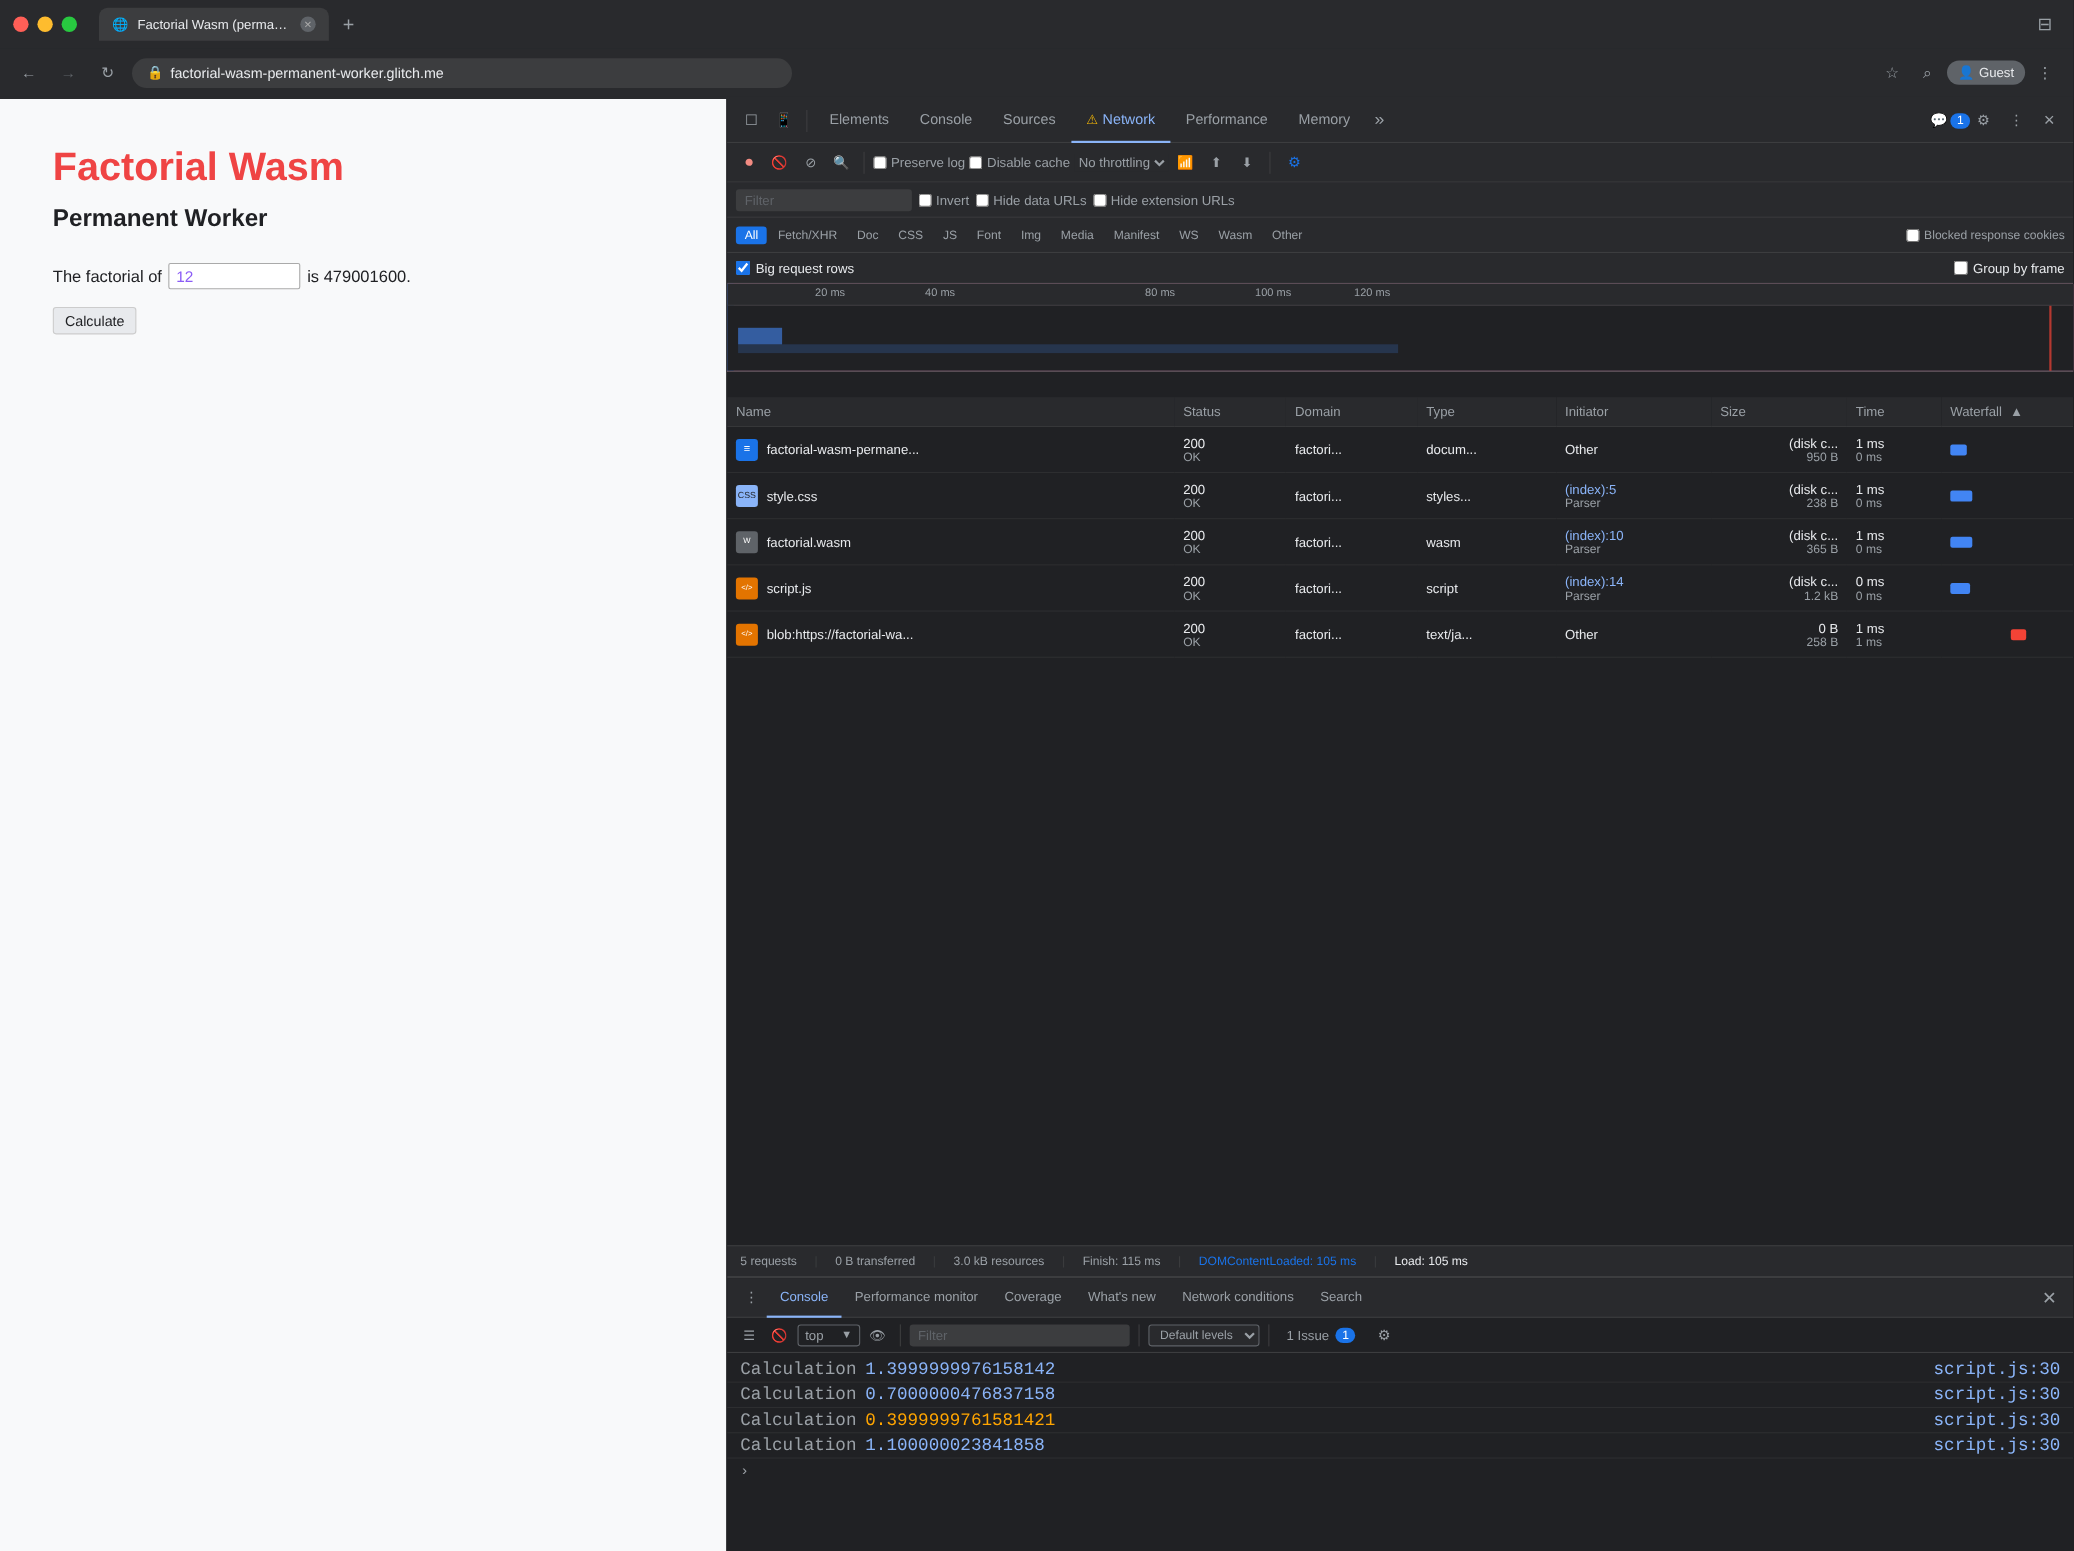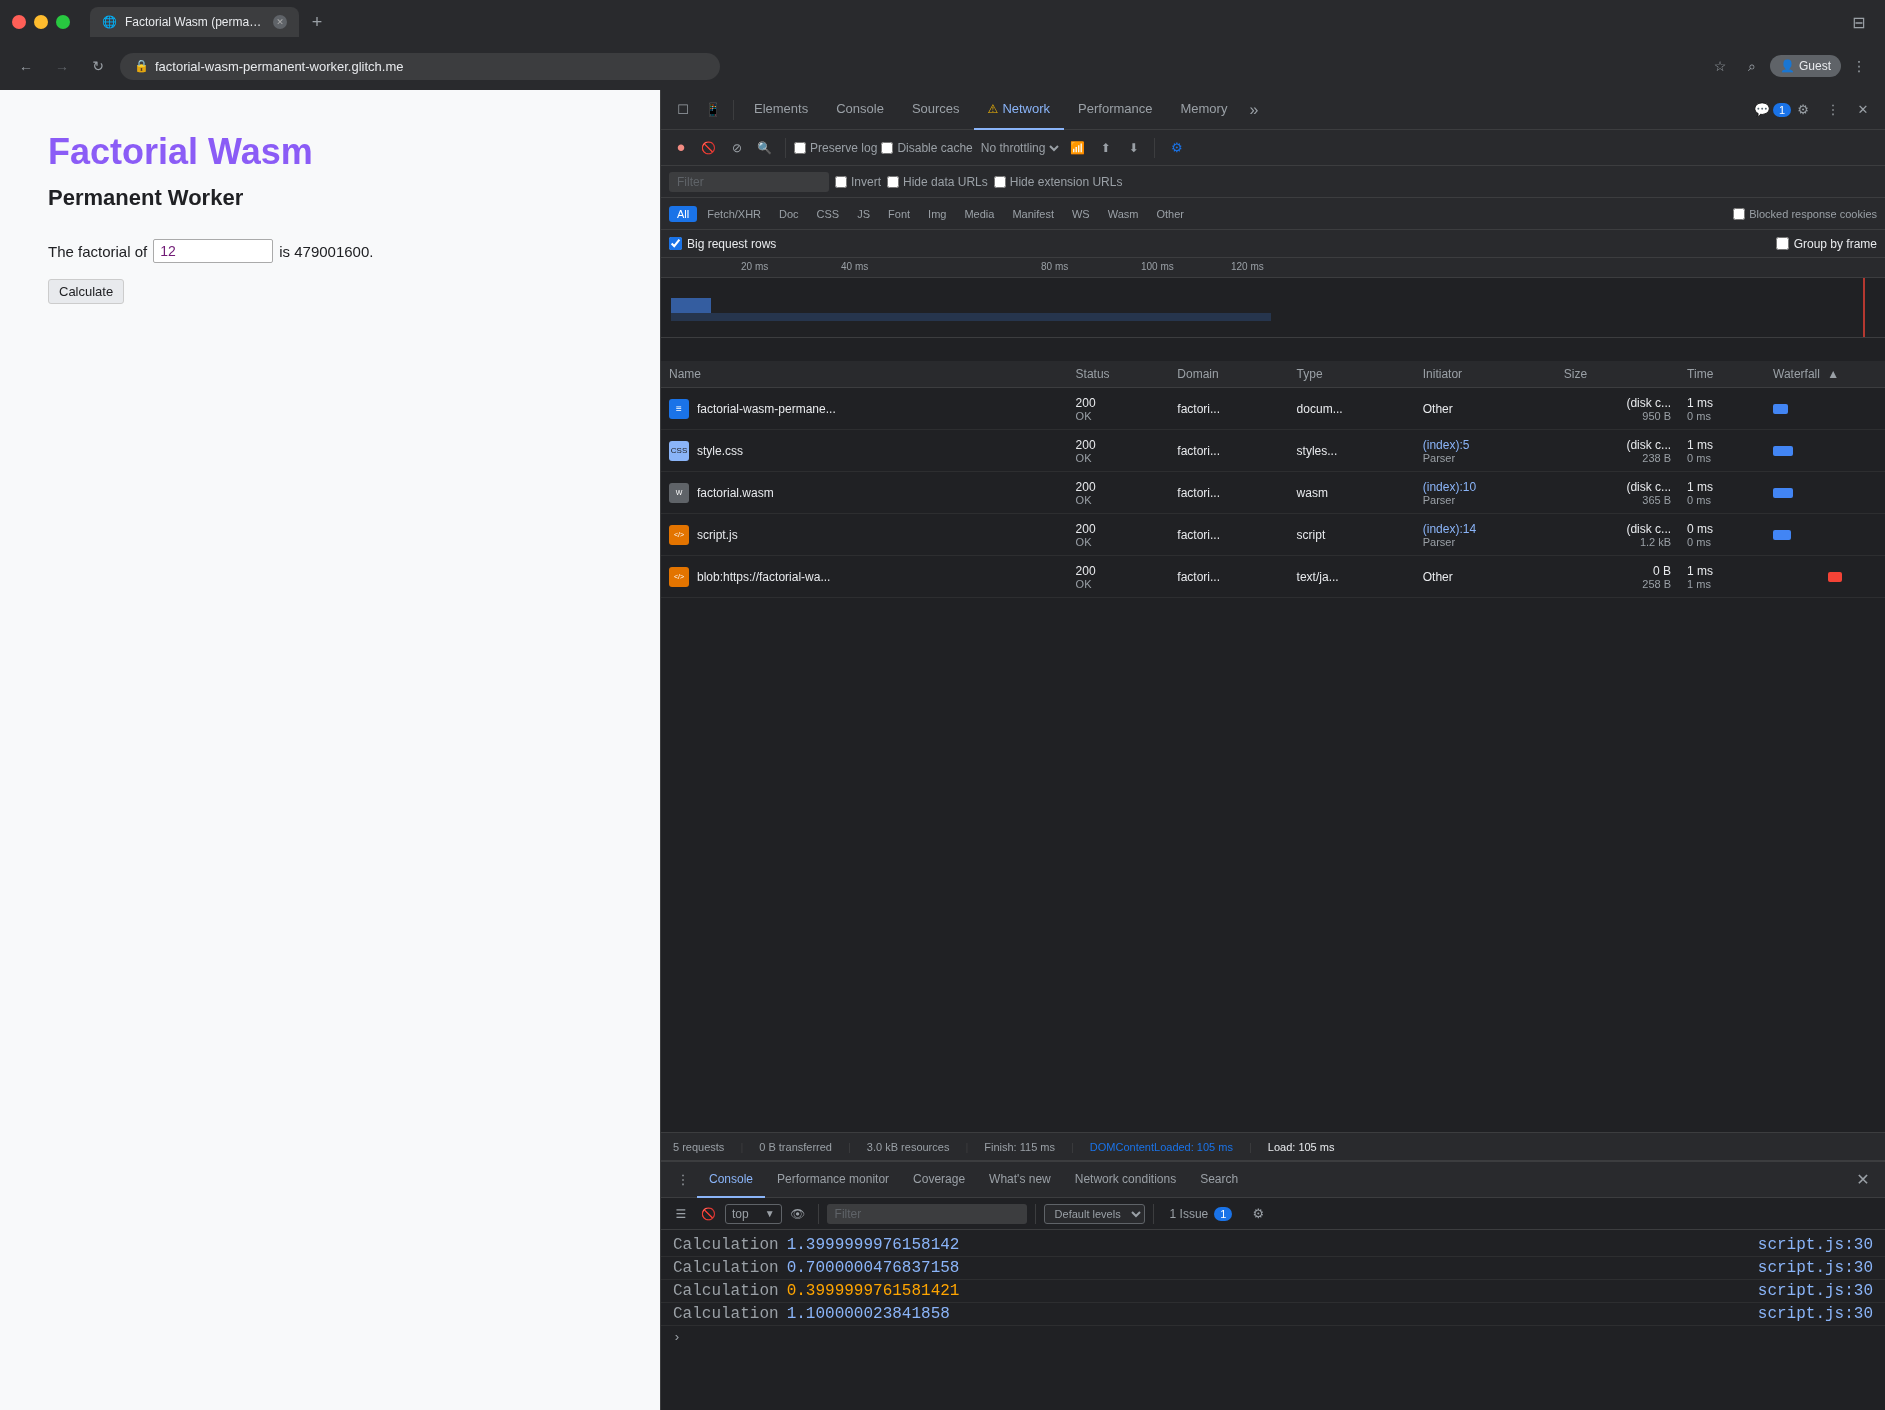--- a/index.html
+++ b/index.html
@@ -175,21 +175,21 @@
       background: #f8f9fa;
       width: 660px;
       height: 100%;
       padding: 40px 48px;
       flex-shrink: 0;
     }
 
     .page-title {
       font-size: 36px;
       font-weight: 700;
-      color: #8b5cf6;
+      color: #ef4444;
       margin-bottom: 12px;
       line-height: 1.2;
     }
 
     .page-subtitle {
       font-size: 22px;
       font-weight: 700;
       color: #202124;
       margin-bottom: 28px;
     }
@@ -202,21 +202,21 @@
       color: #202124;
       margin-bottom: 16px;
     }
 
     .factorial-input {
       border: 1px solid #aaa;
       border-radius: 2px;
       padding: 3px 6px;
       font-size: 14px;
       width: 120px;
-      color: #701a75;
+      color: #8b5cf6;
       background: white;
     }
 
     .calculate-btn {
       background: #e8eaed;
       border: 1px solid #ccc;
       border-radius: 3px;
       padding: 4px 10px;
       font-size: 13px;
       color: #202124;

